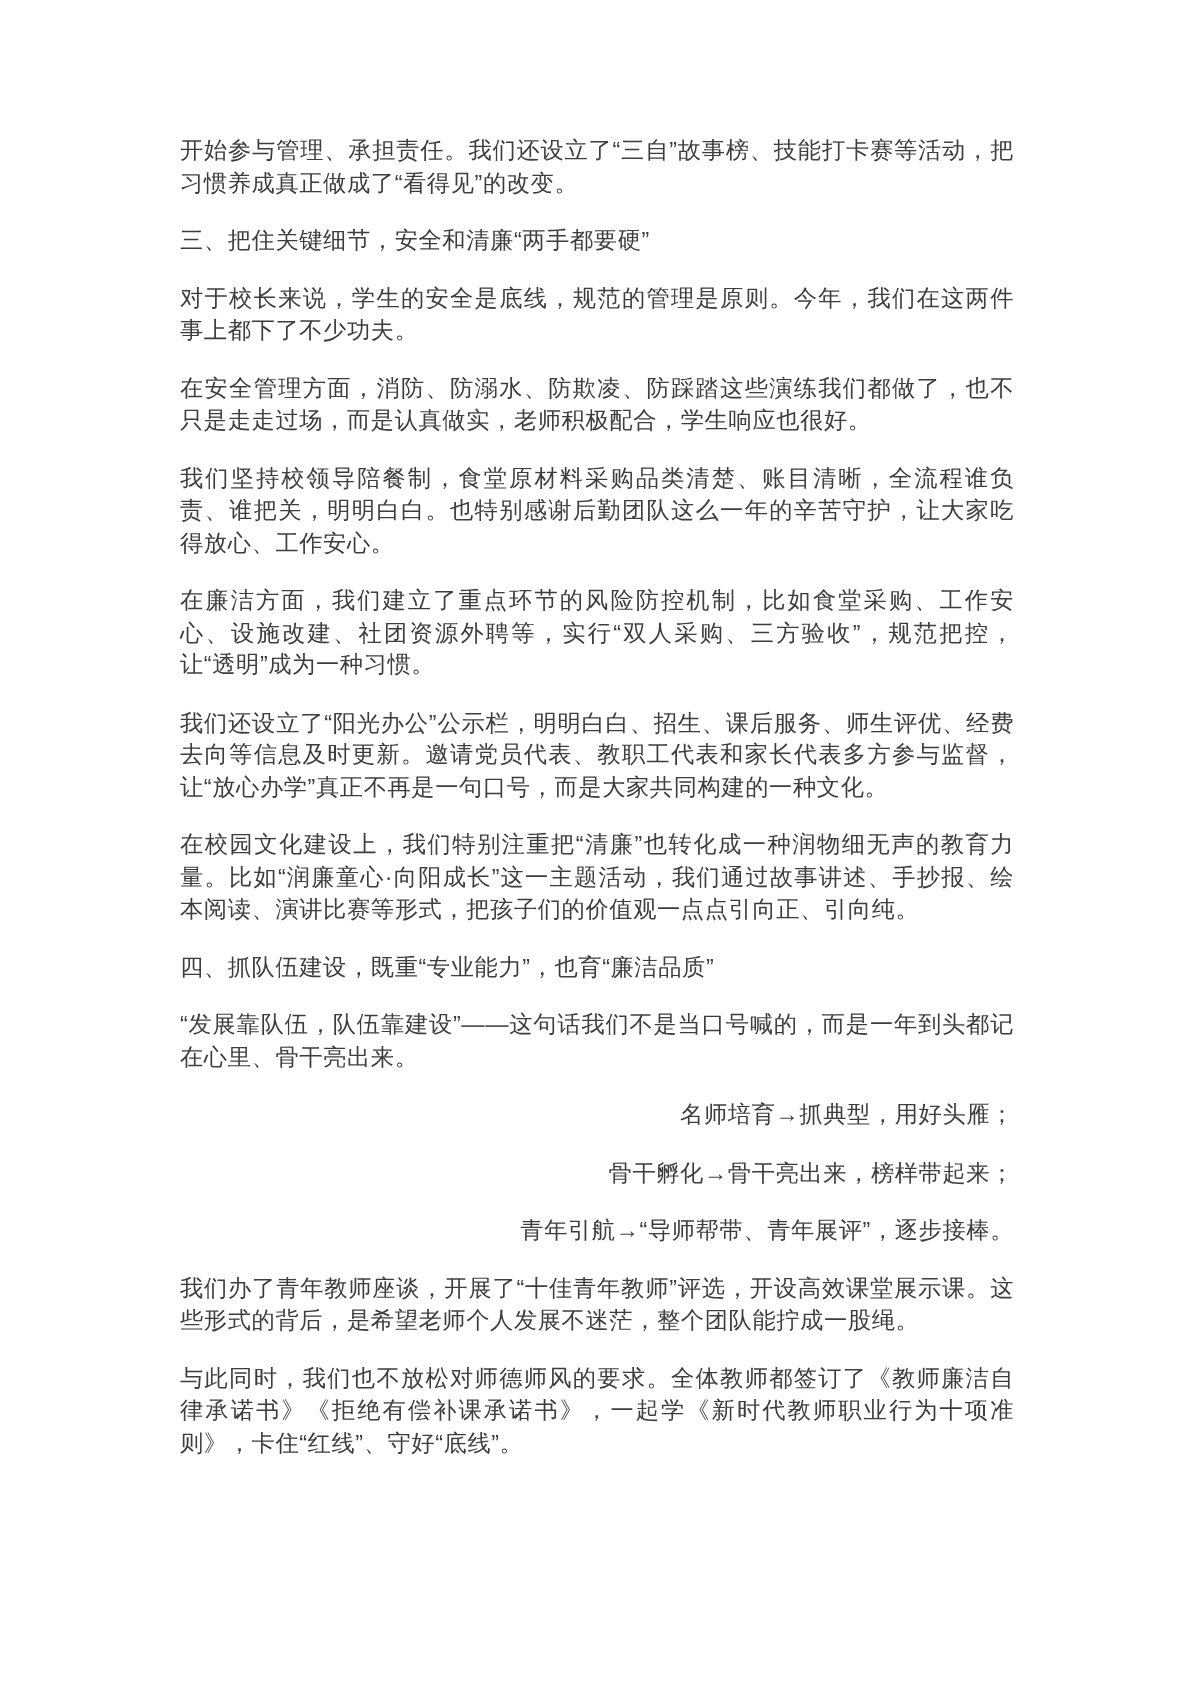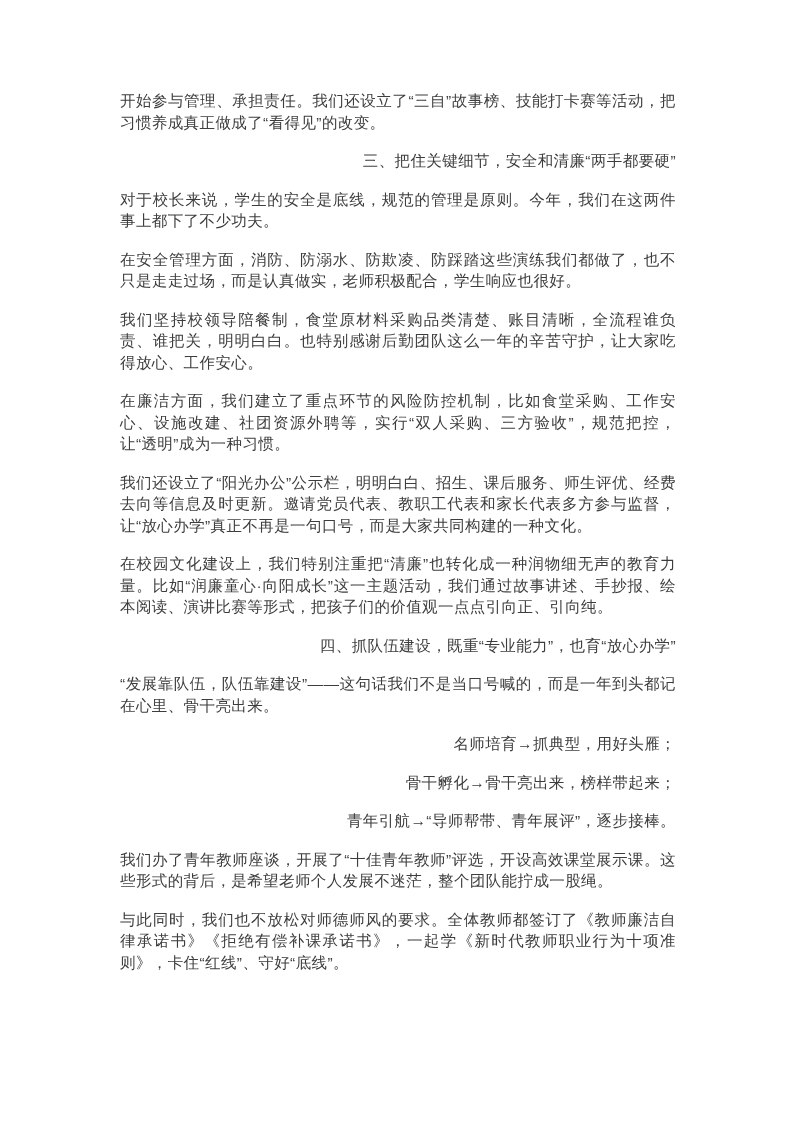--- a/index.html
+++ b/index.html
@@ -24,38 +24,38 @@
     line-height: 21.5px;
     color: #3d3d3d;
   }
   .block {
     margin: 0 0 17px 0;
     text-align: justify;
     letter-spacing: 0.4px;
     word-break: break-all;
   }
   .block.heading {
-    text-align: right;
+    text-align: left;
   }
   .block.list-line {
     text-align: right;
   }
 </style>
 </head>
 <body>
 
 <div class="page">
   <p class="block">开始参与管理、承担责任。我们还设立了“三自”故事榜、技能打卡赛等活动，把习惯养成真正做成了“看得见”的改变。</p>
   <p class="block heading">三、把住关键细节，安全和清廉“两手都要硬”</p>
   <p class="block">对于校长来说，学生的安全是底线，规范的管理是原则。今年，我们在这两件事上都下了不少功夫。</p>
   <p class="block">在安全管理方面，消防、防溺水、防欺凌、防踩踏这些演练我们都做了，也不只是走走过场，而是认真做实，老师积极配合，学生响应也很好。</p>
   <p class="block">我们坚持校领导陪餐制，食堂原材料采购品类清楚、账目清晰，全流程谁负责、谁把关，明明白白。也特别感谢后勤团队这么一年的辛苦守护，让大家吃得放心、工作安心。</p>
   <p class="block">在廉洁方面，我们建立了重点环节的风险防控机制，比如食堂采购、工作安心、设施改建、社团资源外聘等，实行“双人采购、三方验收”，规范把控，让“透明”成为一种习惯。</p>
   <p class="block">我们还设立了“阳光办公”公示栏，明明白白、招生、课后服务、师生评优、经费去向等信息及时更新。邀请党员代表、教职工代表和家长代表多方参与监督，让“放心办学”真正不再是一句口号，而是大家共同构建的一种文化。</p>
   <p class="block">在校园文化建设上，我们特别注重把“清廉”也转化成一种润物细无声的教育力量。比如“润廉童心·向阳成长”这一主题活动，我们通过故事讲述、手抄报、绘本阅读、演讲比赛等形式，把孩子们的价值观一点点引向正、引向纯。</p>
-  <p class="block heading">四、抓队伍建设，既重“专业能力”，也育“放心办学”</p>
+  <p class="block heading">四、抓队伍建设，既重“专业能力”，也育“廉洁品质”</p>
   <p class="block">“发展靠队伍，队伍靠建设”——这句话我们不是当口号喊的，而是一年到头都记在心里、骨干亮出来。</p>
   <p class="block list-line">名师培育→抓典型，用好头雁；</p>
   <p class="block list-line">骨干孵化→骨干亮出来，榜样带起来；</p>
   <p class="block list-line">青年引航→“导师帮带、青年展评”，逐步接棒。</p>
   <p class="block">我们办了青年教师座谈，开展了“十佳青年教师”评选，开设高效课堂展示课。这些形式的背后，是希望老师个人发展不迷茫，整个团队能拧成一股绳。</p>
   <p class="block">与此同时，我们也不放松对师德师风的要求。全体教师都签订了《教师廉洁自律承诺书》《拒绝有偿补课承诺书》，一起学《新时代教师职业行为十项准则》，卡住“红线”、守好“底线”。</p>
 </div>
 
 </body></html>

